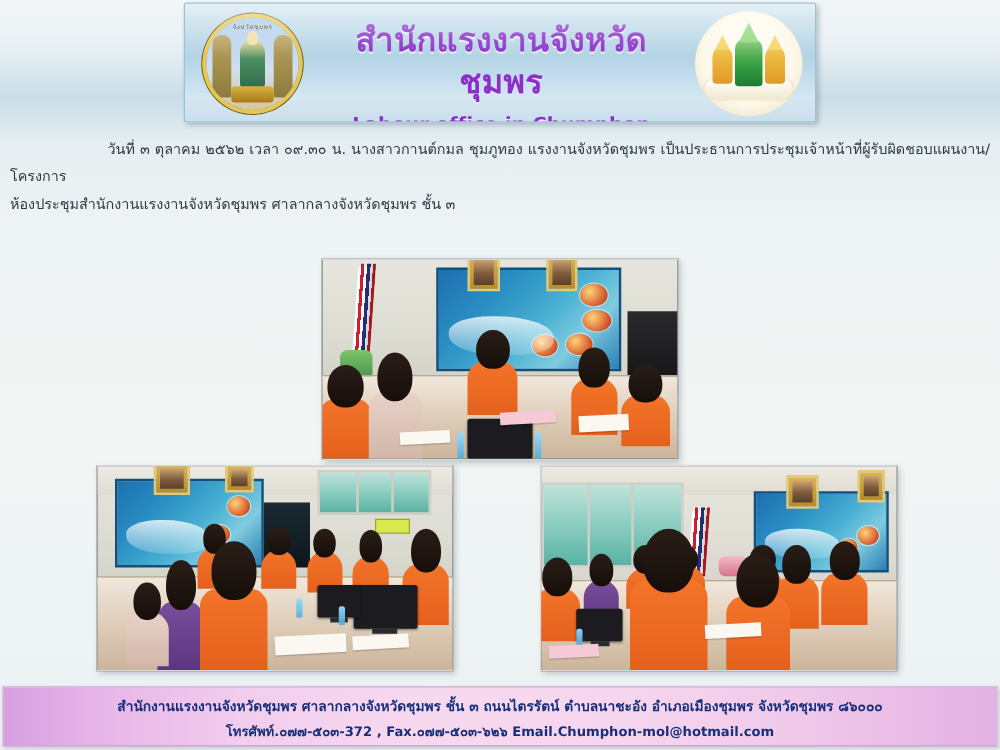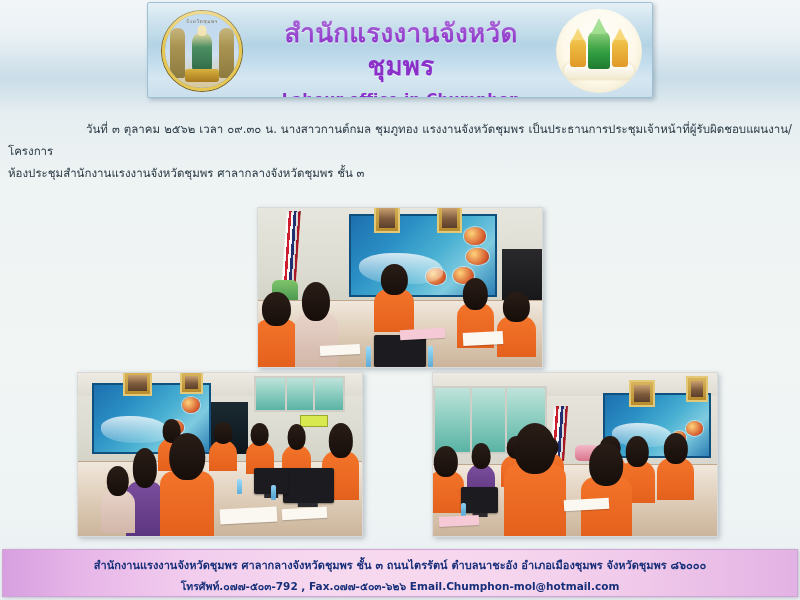--- a/index.html
+++ b/index.html
@@ -172,21 +172,21 @@
     position: absolute; left: 8px; right: 8px; bottom: 14px;
     height: 16px; border-radius: 10px;
     background: linear-gradient(to bottom, #ffffff 0%, #f1e9cf 100%);
     box-shadow: 0 0 3px rgba(200,180,120,0.6);
   }
 
   
   .article {
     position: absolute;
     left: 8px;
-    top: 118px;
+    top: 108px;
     width: 784px;
     font-size: 11.5px;
     line-height: 22px;
     color: #2b3a45;
     text-align: justify;
     text-justify: inter-word;
   }
   .article p { text-indent: 78px; }
   .article .indent-0 { text-indent: 0; }
 
@@ -471,16 +471,16 @@
         <div class="bottle" style="left:10%;bottom:12%;height:8%;"></div>
         <div class="paper" style="left:46%;bottom:16%;width:16%;height:7%;"></div>
         <div class="paper" style="left:2%;bottom:6%;width:14%;height:6%;background:#f6c9d6;"></div>
       </div>
     </div>
 
   </div>
 
   <div class="footer">
     <div class="footer-line1">สำนักงานแรงงานจังหวัดชุมพร  ศาลากลางจังหวัดชุมพร ชั้น ๓  ถนนไตรรัตน์ ตำบลนาชะอัง อำเภอเมืองชุมพร จังหวัดชุมพร ๘๖๐๐๐</div>
-    <div class="footer-line2">โทรศัพท์.๐๗๗-๕๐๓-792 , Fax.๐๗๗-๕๐๓-๖๒๖ Email.Chumphon-mol@hotmail.com</div>
+    <div class="footer-line2">โทรศัพท์.๐๗๗-๕๐๓-372 , Fax.๐๗๗-๕๐๓-๖๒๖ Email.Chumphon-mol@hotmail.com</div>
   </div>
 
 </div>
 
 </body></html>

